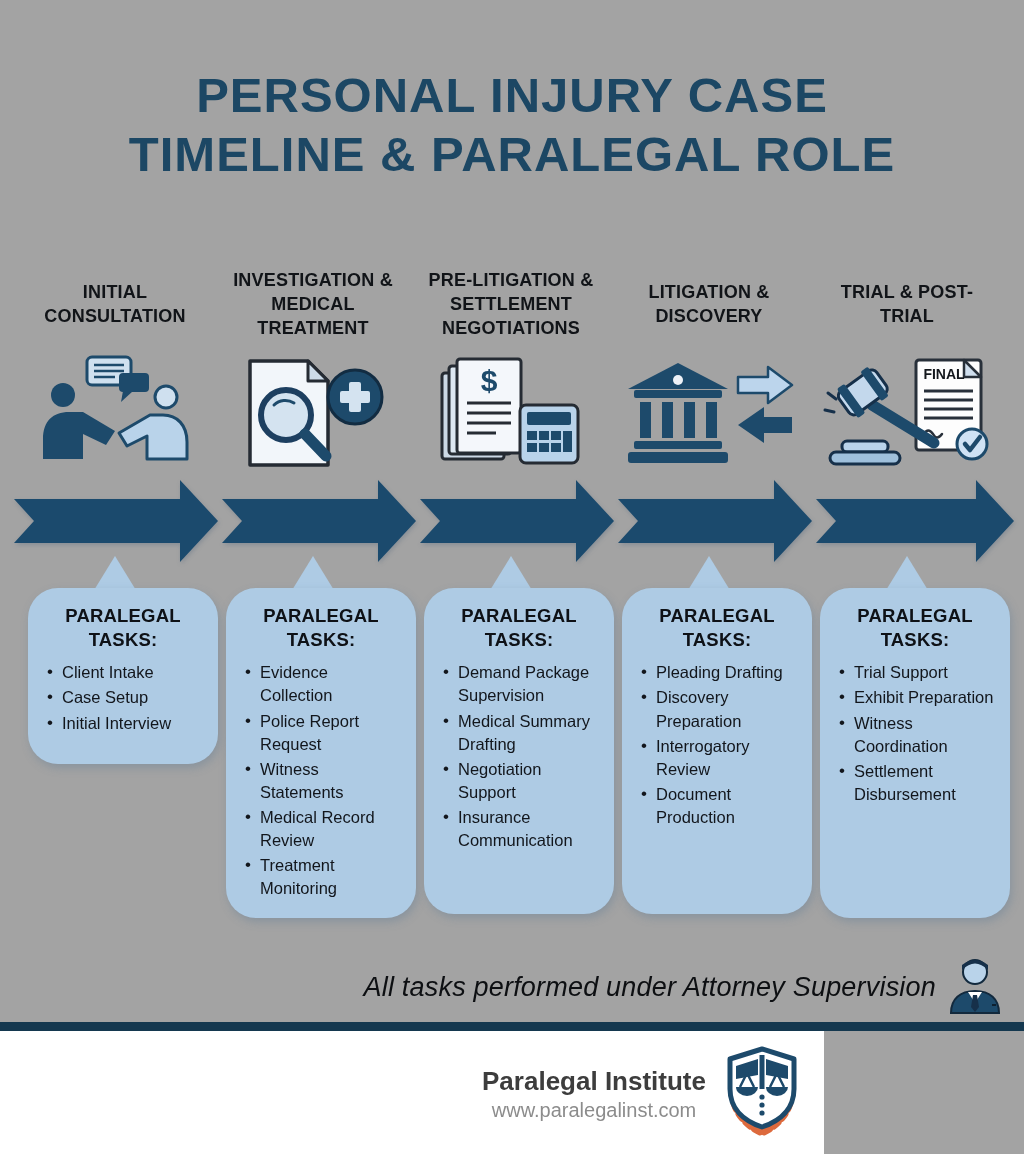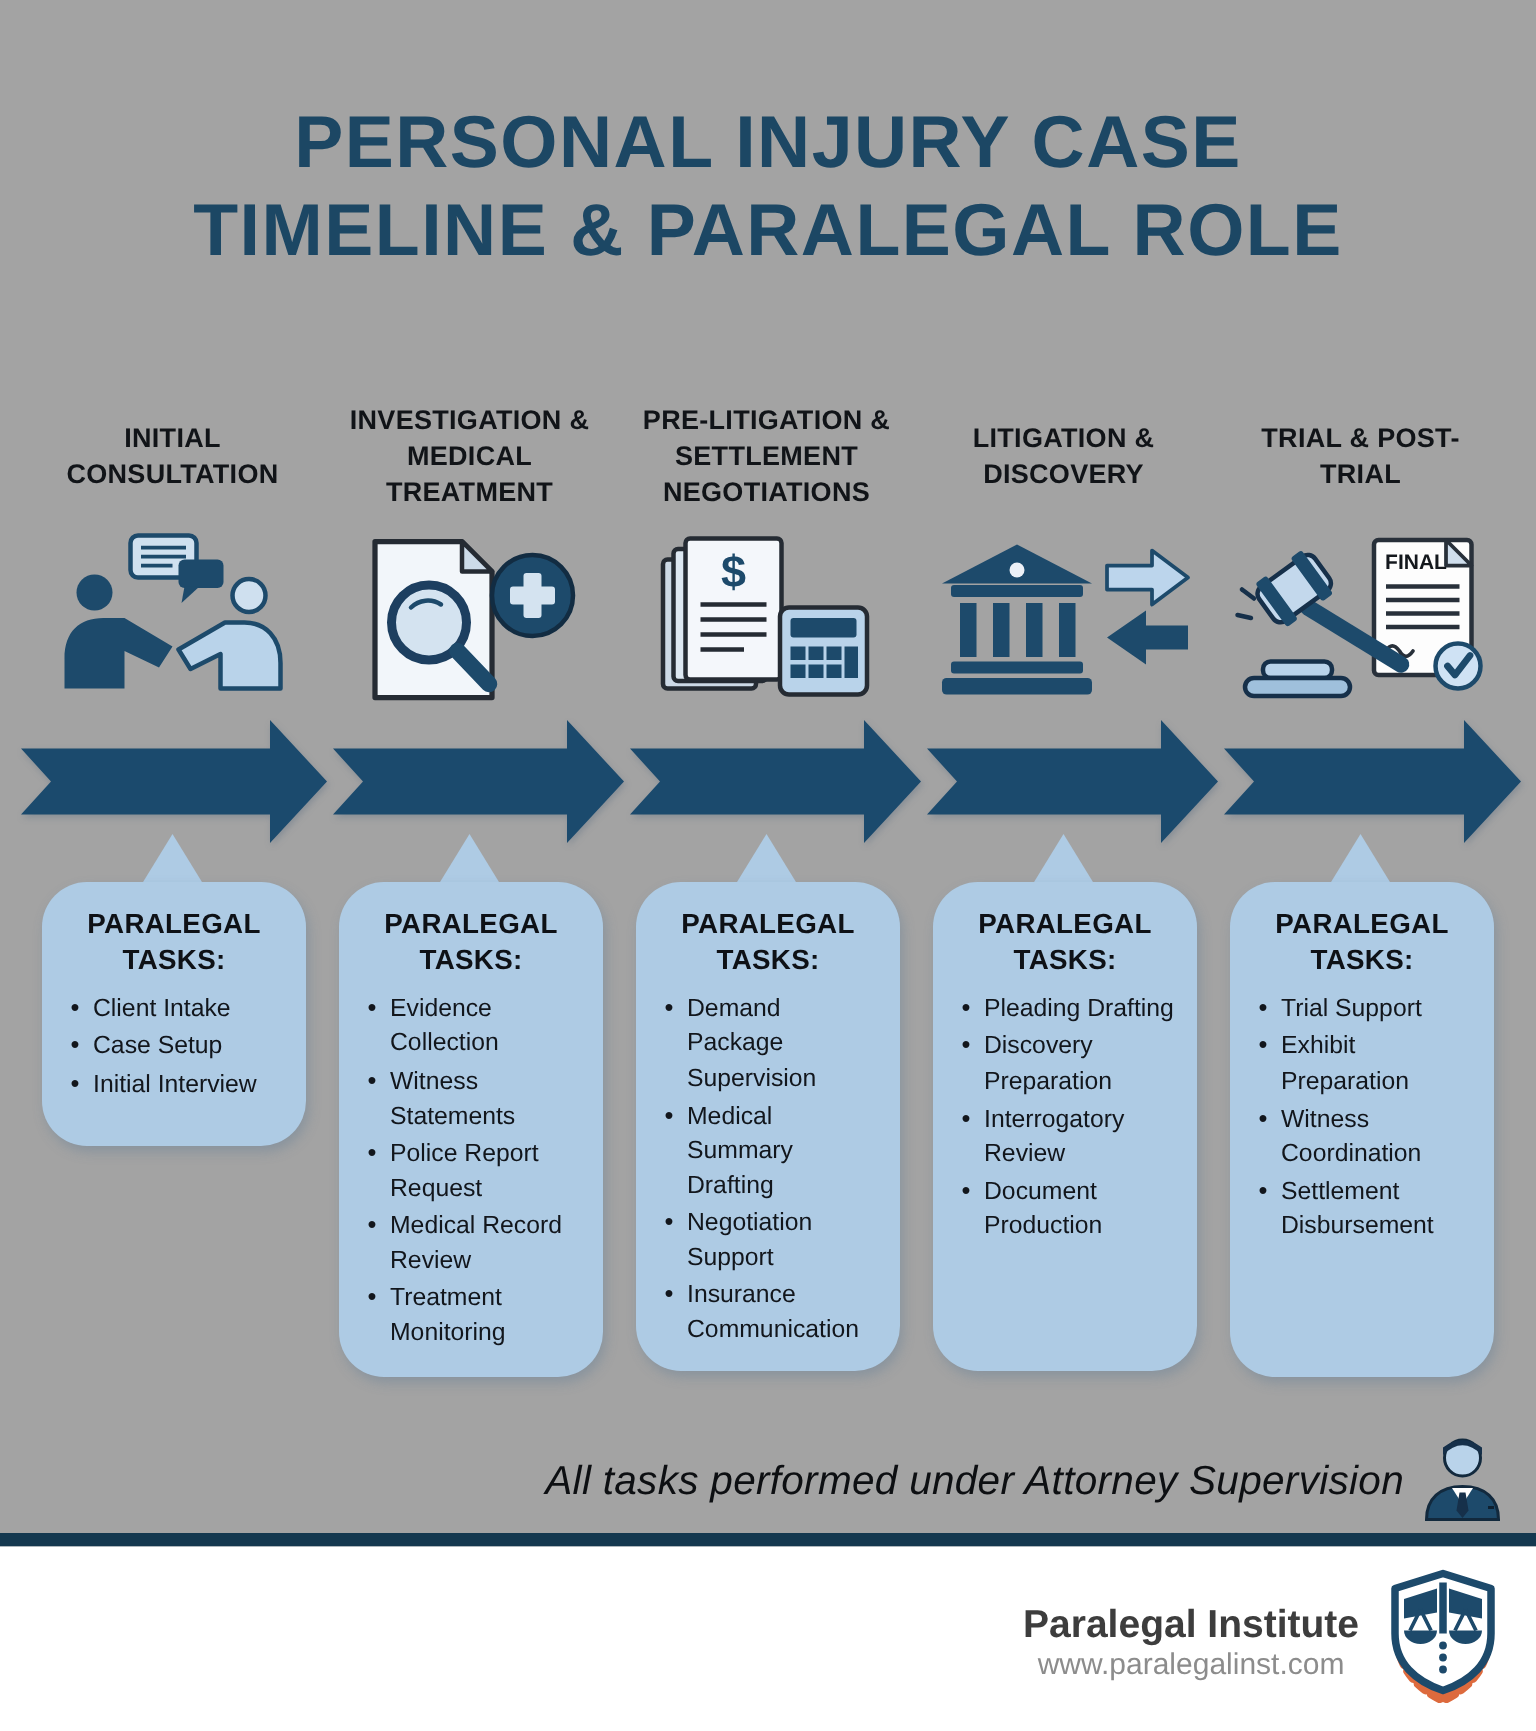--- a/index.html
+++ b/index.html
@@ -30,21 +30,21 @@
   .arrow-band { position:absolute; top:478px; left:0; width:1024px; height:86px; }
   .arrow-band svg { filter: drop-shadow(1px 2px 2px rgba(50,80,110,.25)); }
   
   .tail {
     position:absolute; top:556px; width:0; height:0;
     border-left:27px solid transparent; border-right:27px solid transparent;
     border-bottom:44px solid #aecbe4;
   }
   
   .task-box {
-    position:absolute; top:588px; width:176px;
+    position:absolute; top:588px; width:190px;
     background:#aecbe4; border-radius:30px;
     box-shadow:2px 4px 8px rgba(90,120,150,.35);
     padding:16px 8px 10px 8px;
   }
   .task-heading {
     text-align:center; font-size:18.5px; font-weight:800;
     color:#0e1116; line-height:1.28; margin-bottom:10px; letter-spacing:.2px;
   }
   .task-list { list-style:none; padding:0 4px 0 26px; }
   .task-list li {
@@ -59,21 +59,21 @@
   .note-row {
     position:absolute; top:956px; right:22px; height:62px;
     display:flex; align-items:center; gap:12px;
   }
   .note-text {
     font-style:italic; font-size:27px; color:#0d0f12; font-weight:500;
     letter-spacing:.2px;
   }
   
   .divider-bar { position:absolute; top:1022px; left:0; width:1024px; height:9px; }
-  .footer { position:absolute; top:1031px; left:0; width:1024px; height:123px; background:#ffffff; }
+  .footer { position:absolute; top:1031px; left:0; width:824px; height:123px; background:#ffffff; }
   .footer-inner {
     position:absolute; right:22px; top:14px;
     display:flex; align-items:center; gap:16px;
   }
   .footer-text { text-align:center; }
   .footer-org { font-size:26px; font-weight:700; color:#3d3d3d; line-height:1.25; }
   .footer-url { font-size:20px; color:#8c8c8c; line-height:1.25; }
 </style>
 </head>
 <body>
@@ -204,22 +204,22 @@
       <li>Client Intake</li>
       <li>Case Setup</li>
       <li>Initial Interview</li>
     </ul>
   </div>
 
   <div class="task-box" style="left:226px; height:330px">
     <div class="task-heading">PARALEGAL TASKS:</div>
     <ul class="task-list">
       <li>Evidence Collection</li>
+      <li>Police Report Request</li>
       <li>Witness Statements</li>
-      <li>Police Report Request</li>
       <li>Medical Record Review</li>
       <li>Treatment Monitoring</li>
     </ul>
   </div>
 
   <div class="task-box" style="left:424px; height:326px">
     <div class="task-heading">PARALEGAL TASKS:</div>
     <ul class="task-list">
       <li>Demand Package Supervision</li>
       <li>Medical Summary Drafting</li>

